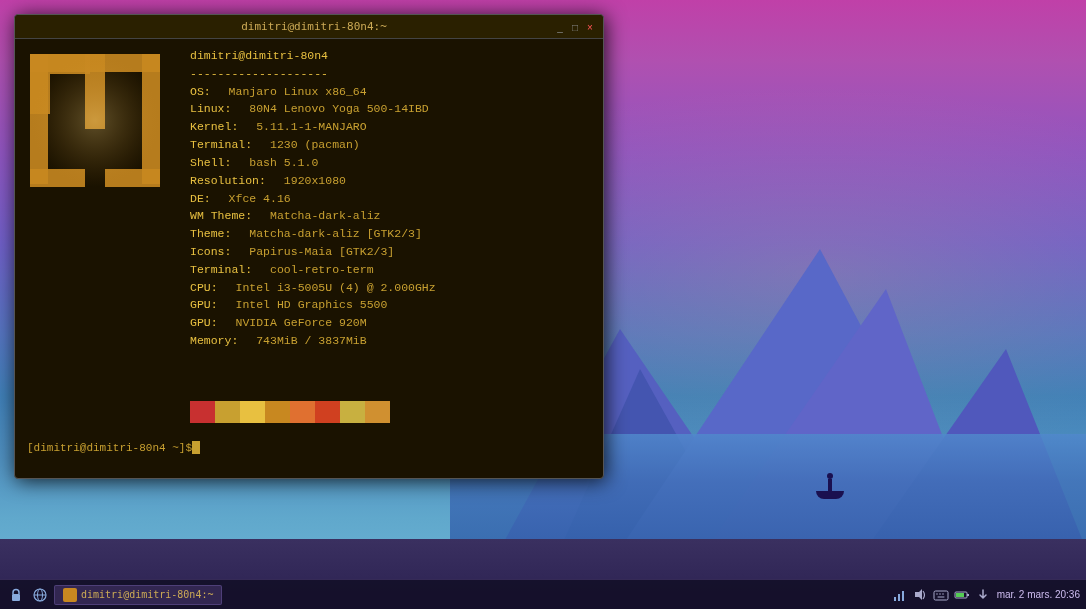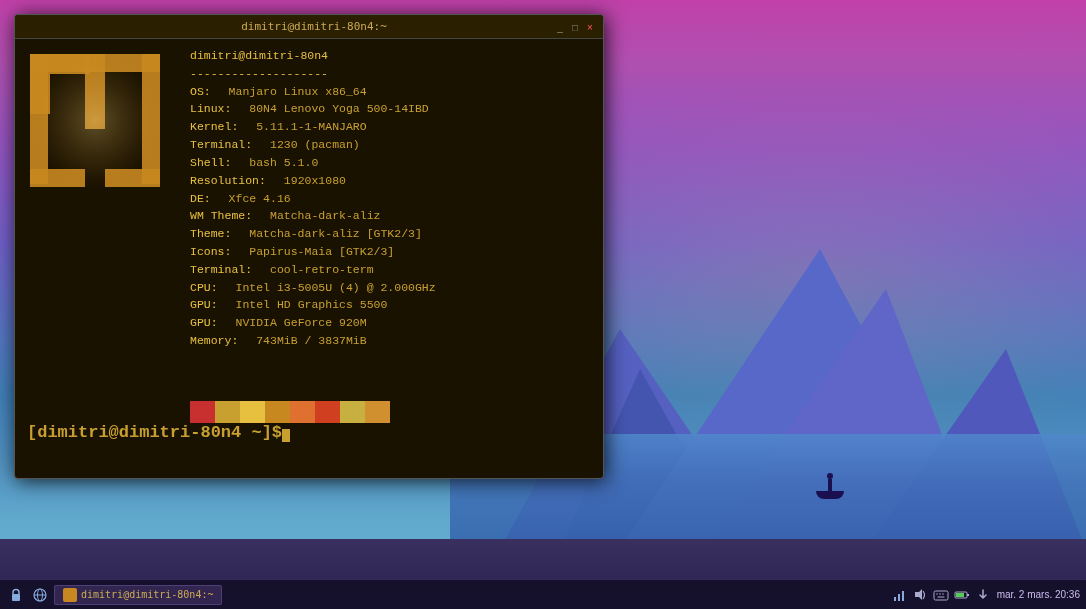--- a/index.html
+++ b/index.html
@@ -253,26 +253,25 @@
     }
 
     .palette-swatch {
       flex: 1;
       height: 100%;
     }
 
     
     .terminal-prompt {
       position: absolute;
-      bottom: 36px;
+      bottom: 24px;
       left: 12px;
       font-family: 'Courier New', monospace;
-      font-size: 17px;
+      font-size: 11px;
       color: #c8a030;
-      font-weight: bold;
     }
 
     .cursor {
       display: inline-block;
       width: 8px;
       height: 13px;
       background: #c8a030;
       vertical-align: text-bottom;
     }
 

